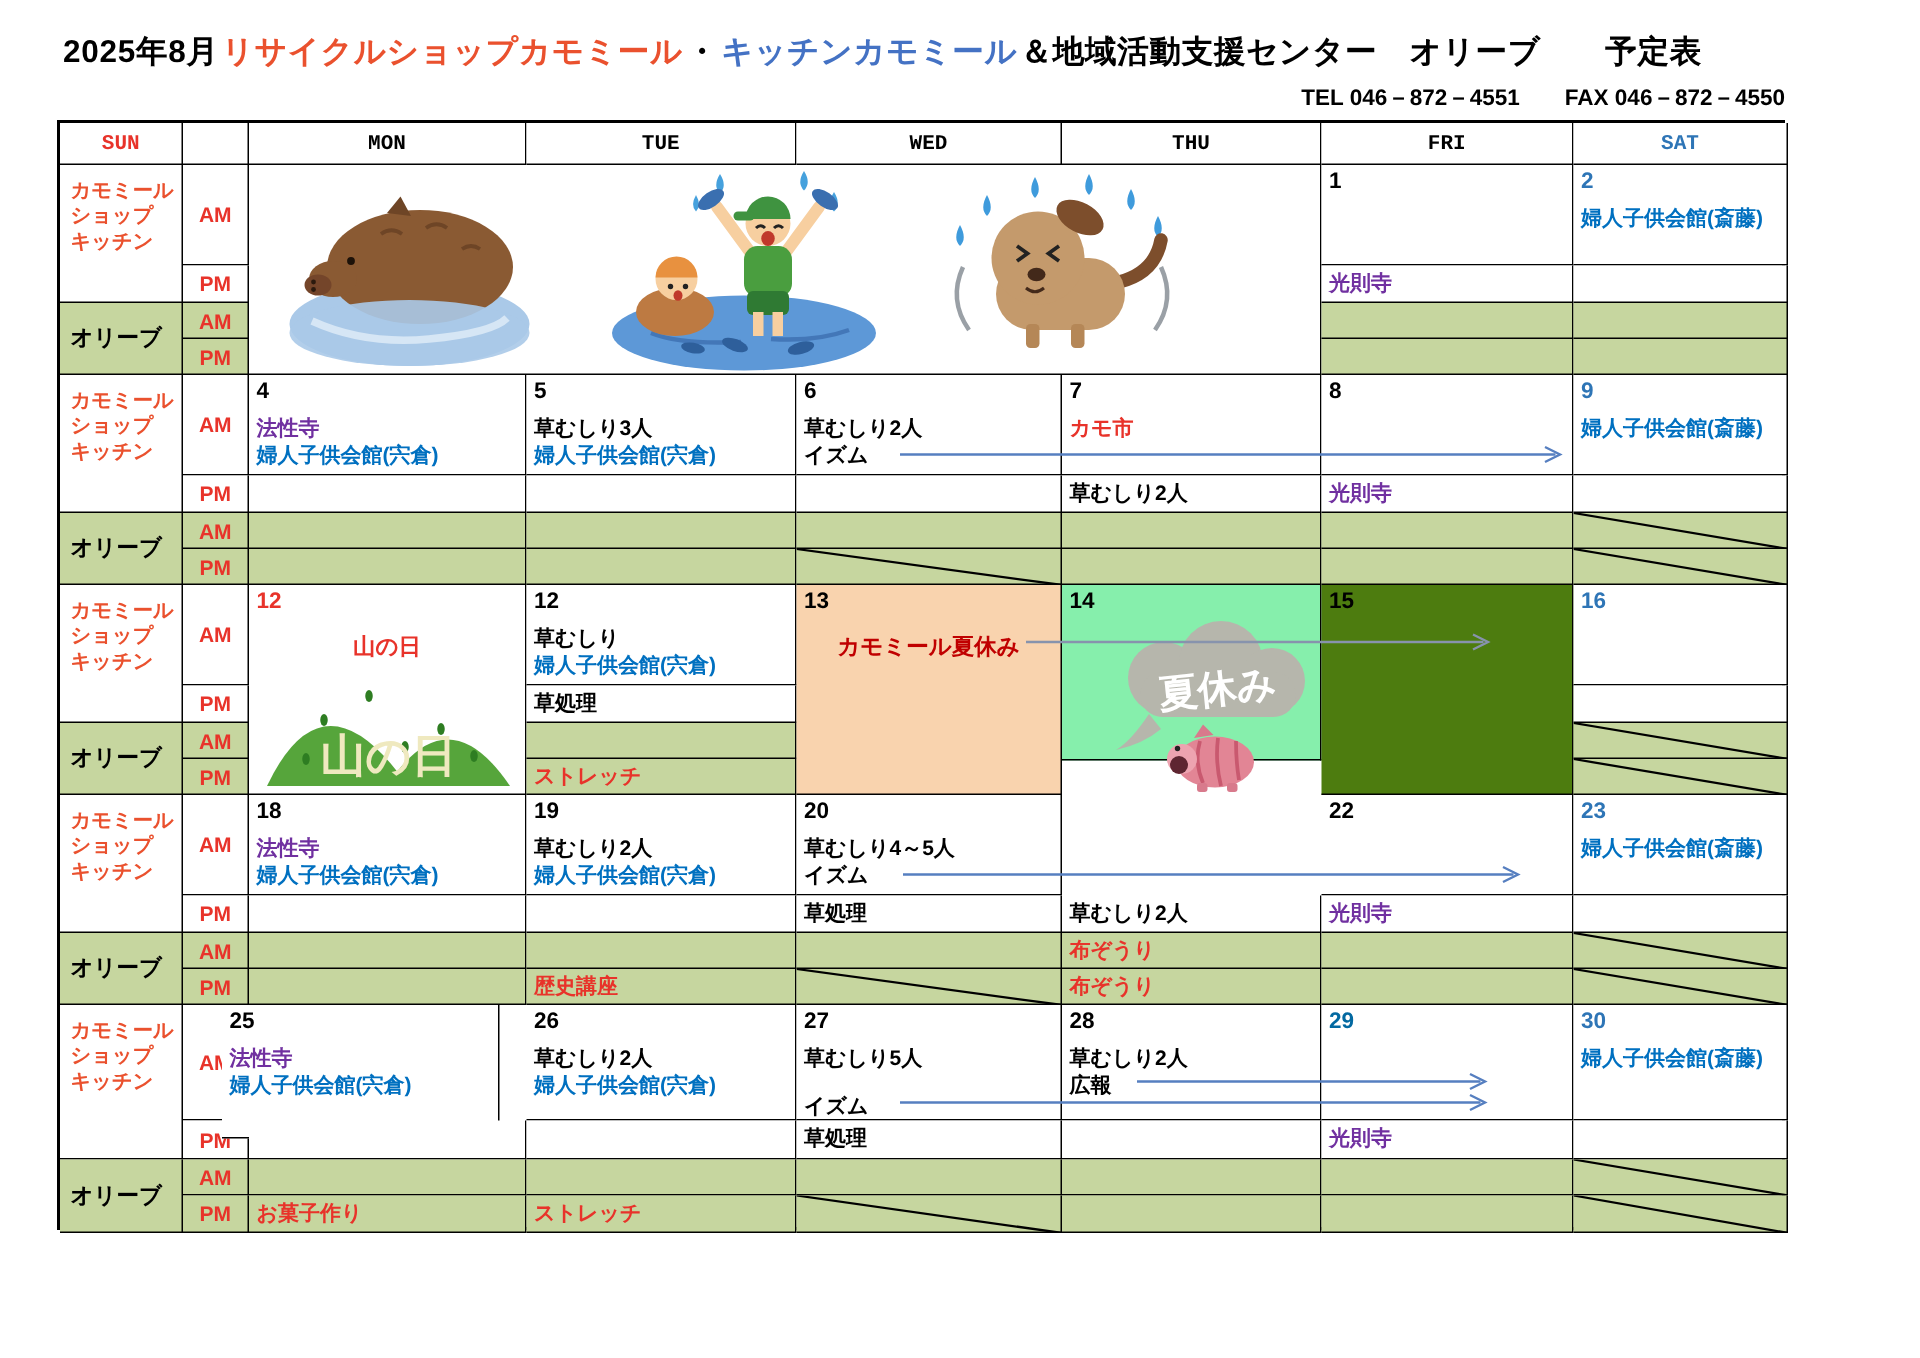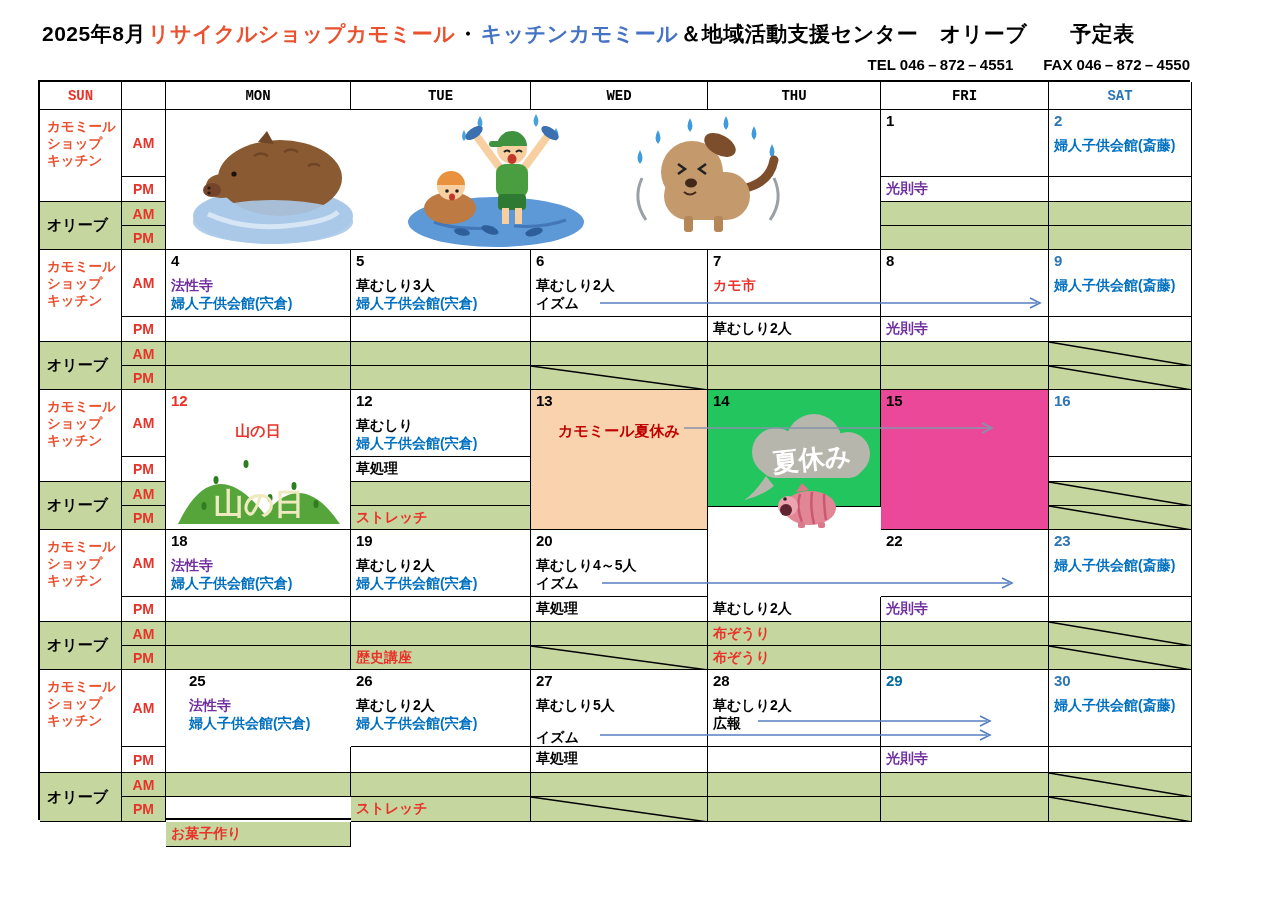--- a/index.html
+++ b/index.html
@@ -243,42 +243,42 @@
         <div class="pmline" style="color: rgb(0, 0, 0);">草処理</div>
       </div>
       <div class="cell" style="left: 311px; top: 400px; width: 180px; height: 24px; background: rgb(198, 214, 159);"></div>
       <div class="cell" style="left: 311px; top: 424px; width: 180px; height: 24px; background: rgb(198, 214, 159);">
         <div class="otext" style="color: rgb(232, 51, 42);">ストレッチ</div>
       </div>
       <div class="cell" style="left: 491px; top: 308px; width: 177px; height: 140px; background: rgb(249, 211, 174);">
         <div class="date" style="color: rgb(0, 0, 0);">13</div>
         <div class="center-label" style="color: rgb(192, 0, 0);">カモミール夏休み</div>
       </div>
-      <div class="cell" style="left: 668px; top: 308px; width: 173px; height: 117px; background: #22c55e;">
+      <div class="cell" style="left: 668px; top: 308px; width: 173px; height: 117px; background: #86efac;">
         <div class="date" style="color: rgb(0, 0, 0);">14</div>
         <svg class="illus" width="148" height="114" viewBox="0 0 148 114" style="left: 28px; top: 24px;">
           <g fill="#b6b6ac">
             <circle cx="40" cy="38" r="24"></circle>
             <circle cx="78" cy="28" r="28"></circle>
             <circle cx="112" cy="40" r="22"></circle>
             <rect x="24" y="34" width="104" height="30" rx="15"></rect>
             <path d="M30 62 Q18 80 8 86 Q26 82 38 72 Z"></path>
           </g>
           <text x="76" y="54" font-size="26" fill="#ffffff" text-anchor="middle" font-weight="bold" transform="rotate(-6 76 48)">夏休み</text>
           <ellipse cx="74" cy="94" rx="26" ry="17" fill="#e28595"></ellipse>
           <path d="M64 80 Q60 94 66 108 M76 78 Q74 94 78 110 M88 80 Q88 94 90 106" stroke="#c9596f" stroke-width="2.5" fill="none"></path>
           <path d="M60 78 l6 -9 l7 7 z" fill="#d87a8c"></path>
           <circle cx="52" cy="92" r="10" fill="#eda3b0"></circle>
           <circle cx="50" cy="96" r="6" fill="#5e2531"></circle>
           <circle cx="49" cy="85" r="1.8" fill="#222"></circle>
           <rect x="62" y="108" width="7" height="6" rx="2" fill="#d87a8c"></rect>
           <rect x="82" y="108" width="7" height="6" rx="2" fill="#d87a8c"></rect>
         </svg>
       </div>
-      <div class="cell" style="left: 841px; top: 308px; width: 168px; height: 140px; background: #ec4899;">
+      <div class="cell" style="left: 841px; top: 308px; width: 168px; height: 140px; background: #4d7c0f;">
         <div class="date" style="color: rgb(0, 0, 0);">15</div>
       </div>
       <div class="cell" style="left: 1009px; top: 308px; width: 143px; height: 67px;">
         <div class="date" style="color: rgb(46, 117, 182);">16</div>
       </div>
       <div class="cell" style="left: 1009px; top: 375px; width: 143px; height: 25px;"></div>
       <div class="cell" style="left: 1009px; top: 400px; width: 143px; height: 24px; background: rgb(198, 214, 159);">
         <svg class="diag-svg" width="143" height="24" style="left: 0px; top: 0px;">
           <line x1="0" y1="0" x2="143" y2="24" stroke="#000" stroke-width="1.5"></line>
         </svg>
@@ -365,28 +365,28 @@
       <div class="cell shoplbl" style="left: 0px; top: 588px; width: 82px; height: 103px; color: rgb(234, 81, 46);">
         <div>カモミール</div>
         <div>ショップ</div>
         <div>キッチン</div>
       </div>
       <div class="cell olivelbl" style="left: 0px; top: 691px; width: 82px; height: 49px; background: rgb(198, 214, 159);">オリーブ</div>
       <div class="cell ampm" style="left: 82px; top: 588px; width: 44px; height: 77px; color: rgb(232, 51, 42);">AM</div>
       <div class="cell ampm" style="left: 82px; top: 665px; width: 44px; height: 26px; color: rgb(232, 51, 42);">PM</div>
       <div class="cell ampm" style="left: 82px; top: 691px; width: 44px; height: 24px; background: rgb(198, 214, 159); color: rgb(232, 51, 42);">AM</div>
       <div class="cell ampm" style="left: 82px; top: 715px; width: 44px; height: 25px; background: rgb(198, 214, 159); color: rgb(232, 51, 42);">PM</div>
-      <div class="cell" style="left: 144px; top: 588px; width: 185px; height: 89px;">
+      <div class="cell" style="left: 108px; top: 588px; width: 185px; height: 89px;">
         <div class="date" style="color: rgb(0, 0, 0);">25</div>
         <div class="line" style="top: 26px; color: rgb(112, 48, 160);">法性寺</div>
         <div class="line" style="top: 44px; color: rgb(0, 112, 192);">婦人子供会館(宍倉)</div>
       </div>
       <div class="cell" style="left: 126px; top: 665px; width: 185px; height: 26px;"></div>
       <div class="cell" style="left: 126px; top: 691px; width: 185px; height: 24px; background: rgb(198, 214, 159);"></div>
-      <div class="cell" style="left: 126px; top: 740px; width: 185px; height: 25px; background: rgb(198, 214, 159);">
+      <div class="cell" style="left: 126px; top: 715px; width: 185px; height: 25px; background: rgb(198, 214, 159);">
         <div class="otext" style="color: rgb(232, 51, 42);">お菓子作り</div>
       </div>
       <div class="cell" style="left: 311px; top: 588px; width: 180px; height: 77px;">
         <div class="date" style="color: rgb(0, 0, 0);">26</div>
         <div class="line" style="top: 26px; color: rgb(0, 0, 0);">草むしり2人</div>
         <div class="line" style="top: 44px; color: rgb(0, 112, 192);">婦人子供会館(宍倉)</div>
       </div>
       <div class="cell" style="left: 311px; top: 665px; width: 180px; height: 26px;"></div>
       <div class="cell" style="left: 311px; top: 691px; width: 180px; height: 24px; background: rgb(198, 214, 159);"></div>
       <div class="cell" style="left: 311px; top: 715px; width: 180px; height: 25px; background: rgb(198, 214, 159);">

